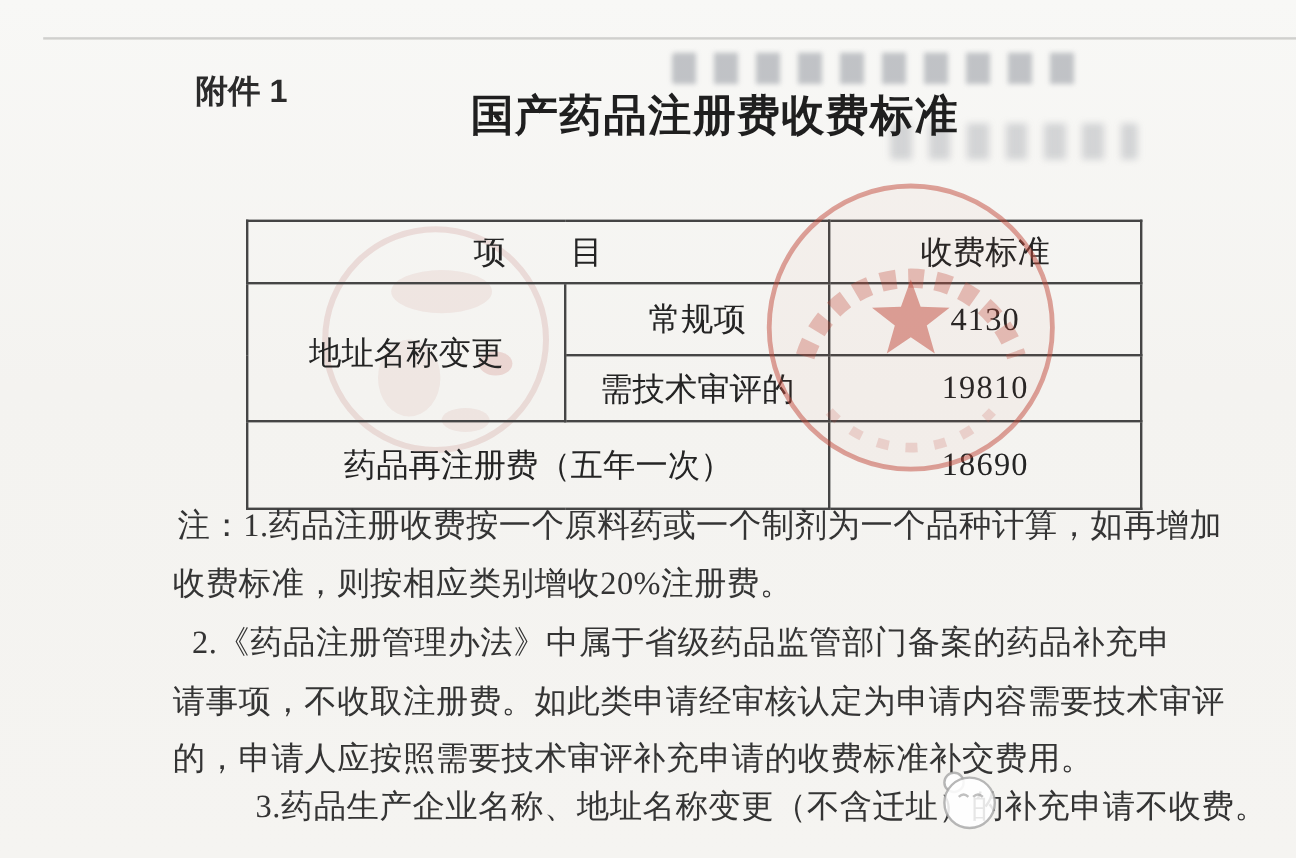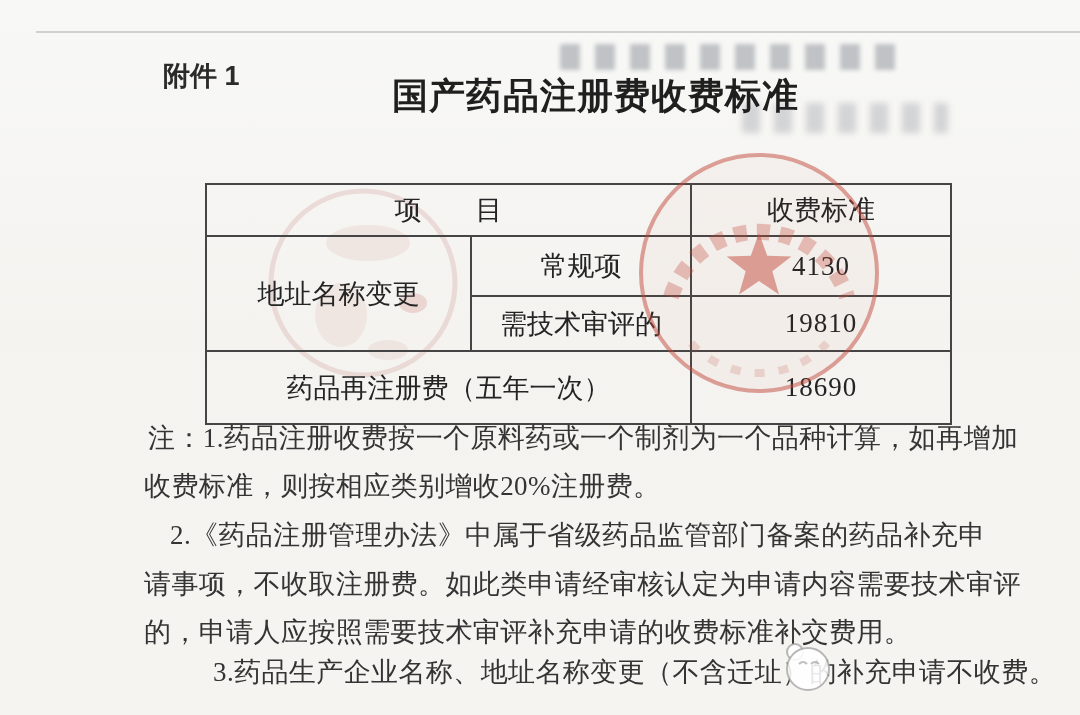--- a/index.html
+++ b/index.html
@@ -107,21 +107,21 @@
     <circle cx="126" cy="126" r="118" fill="none" stroke="rgba(193,74,60,0.50)" stroke-width="4"></circle>
     <circle cx="126" cy="126" r="118" fill="rgba(205,90,75,0.04)"></circle>
     <path d="M 38 150 A 92 92 0 0 1 214 150" fill="none" stroke="rgba(193,74,60,0.32)" stroke-width="16" stroke-dasharray="13 10"></path>
     <polygon points="126,86 134.2,108.7 158.3,109.5 139.3,124.3 146,147.5 126,134 106,147.5 112.7,124.3 93.7,109.5 117.8,108.7" fill="rgba(193,74,60,0.50)"></polygon>
     <path d="M 58 196 A 92 92 0 0 0 194 196" fill="none" stroke="rgba(193,74,60,0.18)" stroke-width="8" stroke-dasharray="10 14"></path>
   </svg>
 
   <div>
     <div class="note-line" style="left:148px; top:420px;">注：1.药品注册收费按一个原料药或一个制剂为一个品种计算，如再增加</div>
     <div class="note-line" style="left:144px; top:468px;">收费标准，则按相应类别增收20%注册费。</div>
-    <div class="note-line" style="left:170px; top:517px;">2.《药品注册管理办法》中属于省级药品监管部门备案的药品补充申</div>
+    <div class="note-line" style="left:160px; top:517px;">2.《药品注册管理办法》中属于省级药品监管部门备案的药品补充申</div>
     <div class="note-line" style="left:144px; top:566px;">请事项，不收取注册费。如此类申请经审核认定为申请内容需要技术审评</div>
     <div class="note-line" style="left:144px; top:614px;">的，申请人应按照需要技术审评补充申请的收费标准补交费用。</div>
     <div class="note-line" style="left:213px; top:654px;">3.药品生产企业名称、地址名称变更（不含迁址）的补充申请不收费。</div>
   </div>
 
   <div class="watermark">
     <svg class="watermark-logo" width="54" height="54" viewBox="0 0 54 54">
       <circle cx="14" cy="12" r="8" fill="rgba(255,255,255,0.9)" stroke="rgba(165,165,165,0.8)" stroke-width="2"></circle>
       <circle cx="27" cy="29" r="21" fill="rgba(255,255,255,0.88)" stroke="rgba(165,165,165,0.8)" stroke-width="2"></circle>
       <path d="M 18 24 q 4 -4 8 0" fill="none" stroke="rgba(150,150,150,0.6)" stroke-width="2"></path>

